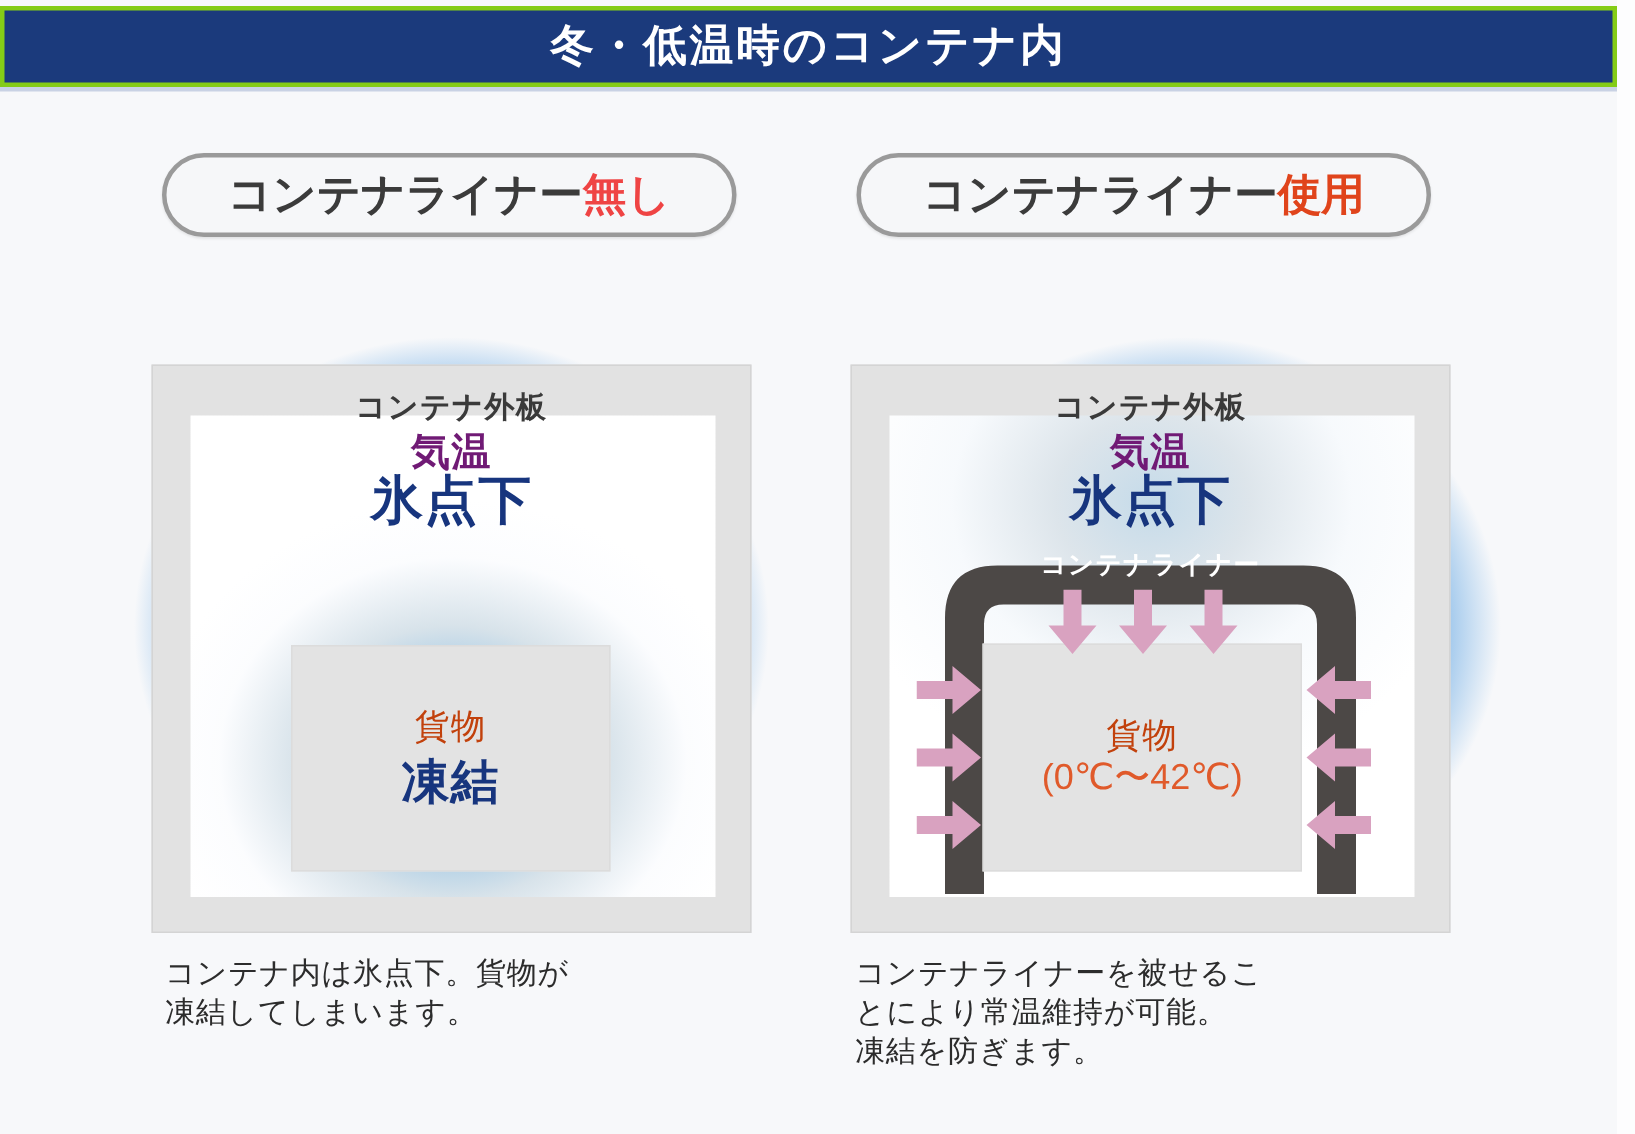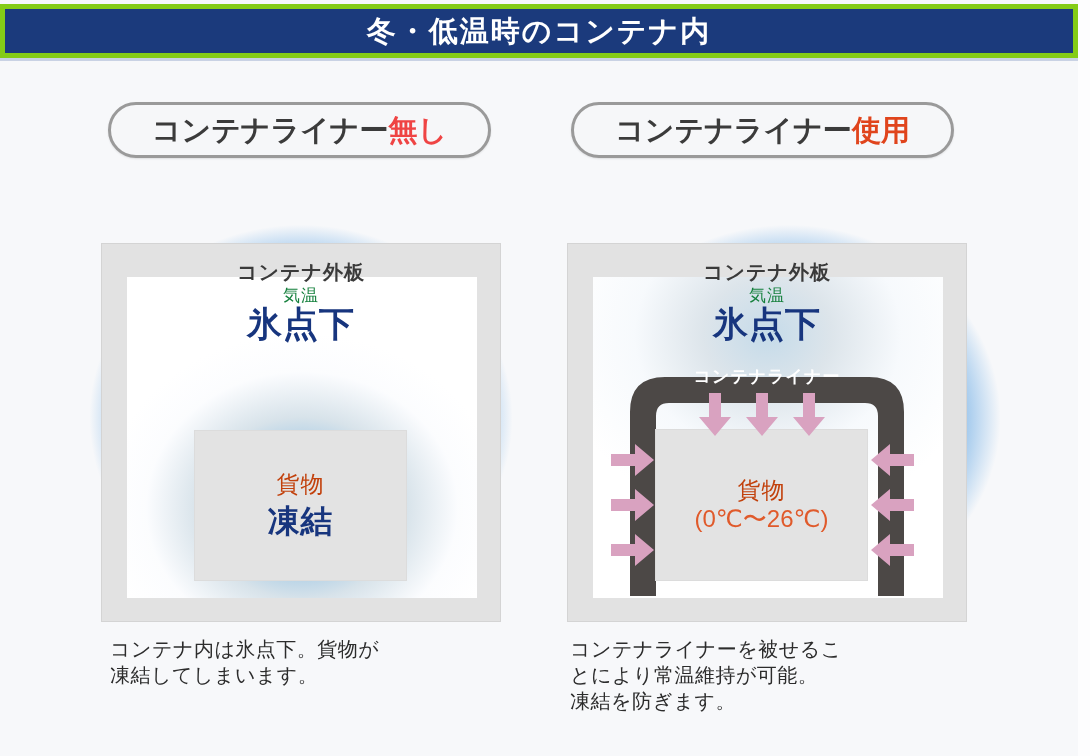--- a/index.html
+++ b/index.html
@@ -35,21 +35,21 @@
   }
 
   
   .header-banner {
     position: absolute;
     left: 0; top: 4px;
     width: 1078px;
     height: 54px;
     background: #1b3a7c;
     box-sizing: border-box;
-    border: 5px solid #84cc16;
+    border: 3px solid #84cc16;
     display: flex;
     align-items: center;
     justify-content: center;
     z-index: 30;
   }
   .header-title {
     color: #ffffff;
     font-size: 29px;
     font-weight: bold;
     letter-spacing: 2px;
@@ -174,23 +174,23 @@
 
   
   .air-block {
     position: absolute;
     left: 0;
     width: 100%;
     text-align: center;
     z-index: 12;
   }
   .air-small {
-    font-size: 17px;
-    font-weight: normal;
-    color: #15803d;
+    font-size: 26px;
+    font-weight: bold;
+    color: #701a75;
     line-height: 1.08;
     letter-spacing: 1px;
   }
   .air-big {
     font-size: 35px;
     font-weight: bold;
     color: #17357e;
     line-height: 1.08;
     letter-spacing: 1px;
   }
@@ -388,20 +388,20 @@
       </svg>
   </div>
   <div class="arrow" style="left:870px; top:533px;">
     <svg width="44" height="34" viewBox="0 0 44 34">
         <path d="M44 11 L20 11 L20 1 L1 17 L20 33 L20 23 L44 23 Z" fill="#d9a2c0"></path>
       </svg>
   </div>
 
   <div class="cargo-box cargo-right">
     <div class="cargo-label">貨物</div>
-    <div class="cargo-range">(0℃〜26℃)</div>
+    <div class="cargo-range">(0℃〜42℃)</div>
   </div>
 
   <div class="caption caption-right">コンテナライナーを被せるこ
 とにより常温維持が可能。
 凍結を防ぎます。</div>
 
 </div>
 
 </body></html>

